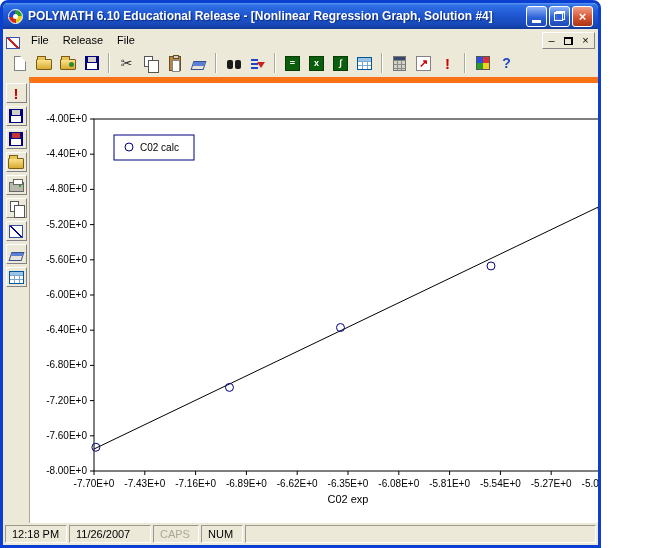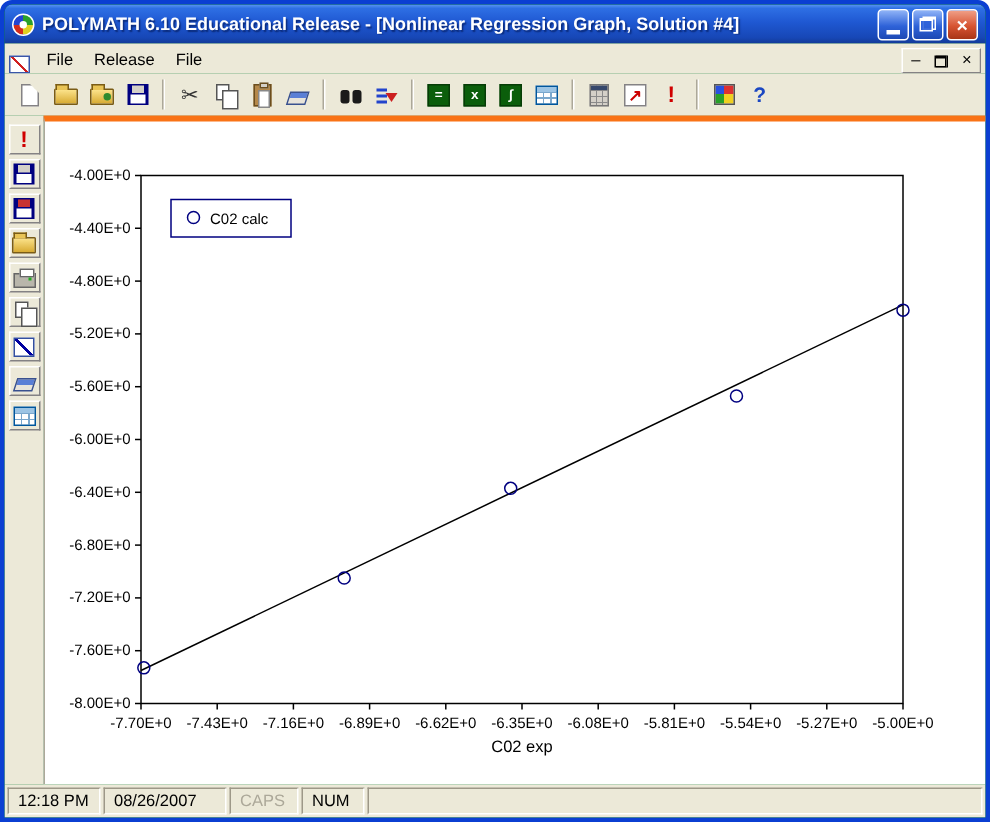--- a/index.html
+++ b/index.html
@@ -1,17 +1,17 @@
 <!DOCTYPE html>
 <html><head>
 <meta charset="utf-8">
 <style>
   *{box-sizing:border-box;margin:0;padding:0}
   html,body{width:660px;height:548px;overflow:hidden;font-family:"Liberation Sans",sans-serif}
-  .window{width:660px;height:548px;border:3px solid #0b3fd2;border-radius:8px 8px 0 0;background:#15803d;display:flex;flex-direction:column;overflow:hidden}
+  .window{width:601px;height:548px;border:3px solid #0b3fd2;border-radius:8px 8px 0 0;background:#bef264;display:flex;flex-direction:column;overflow:hidden}
 
   
   .titlebar{height:26px;flex:0 0 26px;background:linear-gradient(180deg,#5a96f2 0%,#2e6fe4 10%,#1f58d2 45%,#1747b6 85%,#123a97 100%);display:flex;align-items:center;padding:0 5px;gap:5px;border-radius:5px 5px 0 0}
   .app-icon{width:15px;height:15px;border-radius:50%;background:conic-gradient(#2aa02a 0 25%,#e0d020 25% 50%,#d22c1c 50% 75%,#2244d2 75%);border:1px solid #fff;position:relative;flex:0 0 15px}
   .app-icon::after{content:"";position:absolute;left:4px;top:4px;width:5px;height:5px;border-radius:50%;background:#fff}
   .title-text{color:#fff;font-weight:bold;font-size:12px;text-shadow:1px 1px 1px #0a2a7a;white-space:nowrap;overflow:hidden;flex:1}
   .tb-btns{display:flex;gap:2px}
   .tb-btn{width:21px;height:21px;border:1px solid #fff;border-radius:3px;display:flex;align-items:center;justify-content:center;color:#fff;font-size:13px;font-weight:bold;padding:0;cursor:default}
   .btn-min,.btn-max{background:linear-gradient(180deg,#8fb3f7,#2e62d8 55%,#1d49b4)}
   .btn-close{background:linear-gradient(180deg,#f0a088,#d75432 55%,#a83517)}
@@ -71,21 +71,21 @@
   .g-help{color:#1b47c2;font-weight:bold;font-size:14px;line-height:1}
   .ic-print{width:15px;height:10px;margin-top:4px;background:#b9b6ab;border:1px solid #666}
   .ic-print::before{content:"";position:absolute;left:3px;top:-4px;width:8px;height:4px;background:#fff;border:1px solid #666}
   .ic-print::after{content:"";position:absolute;right:2px;top:2px;width:2px;height:2px;background:#2a2}
   .ic-graph{width:14px;height:13px;background:#fff;border:1px solid #334fa0;background-image:linear-gradient(45deg,transparent 44%,#0000a0 44%,#0000a0 56%,transparent 56%)}
 
   
   .main{flex:1;display:flex;min-height:0}
   .sidebar{width:26px;flex:0 0 26px;background:#ece9d8;display:flex;flex-direction:column;align-items:center;padding-top:6px;gap:3px}
   .sbtn{width:21px;height:20px;background:#ece9d8;border:1px solid;border-color:#fff #848284 #848284 #fff;display:flex;align-items:center;justify-content:center;padding:0;cursor:default}
-  .chartarea{flex:1;background:#fff;border-left:1px solid #aca899;border-top:4px solid #f97316;overflow:hidden}
+  .chartarea{flex:1;background:#fff;border-left:1px solid #aca899;border-top:6px solid #f97316;overflow:hidden}
 
   
   .statusbar{height:22px;flex:0 0 22px;display:flex;align-items:stretch;gap:2px;padding:2px 2px;background:#ece9d8;font-size:11px}
   .spanel{border:1px solid;border-color:#9d9888 #fff #fff #9d9888;padding:1px 6px;display:flex;align-items:center;white-space:nowrap}
   .sp-time{width:62px}
   .sp-date{width:82px}
   .sp-caps{width:46px;color:#aca899}
   .sp-num{width:42px}
   .sp-fill{flex:1;border:1px solid;border-color:#9d9888 #fff #fff #9d9888}
 </style>
@@ -275,19 +275,19 @@
           <rect x="84" y="52" width="80" height="25" fill="#ffffff" stroke="#000080"></rect>
           <circle cx="99" cy="64" r="4" fill="none" stroke="#000080"></circle>
           <text x="110" y="68" font-size="10" fill="#000000">C02 calc</text>
           <text x="318" y="420" text-anchor="middle" font-size="11" fill="#000000">C02 exp</text>
         </svg>
     </div>
   </div>
 
   <div class="statusbar">
     <span class="spanel sp-time">12:18 PM</span>
-    <span class="spanel sp-date">08/26/2007</span>
+    <span class="spanel sp-date">11/26/2007</span>
     <span class="spanel sp-caps">CAPS</span>
     <span class="spanel sp-num">NUM</span>
     <span class="sp-fill"></span>
   </div>
 
 </div>
 
 </body></html>

